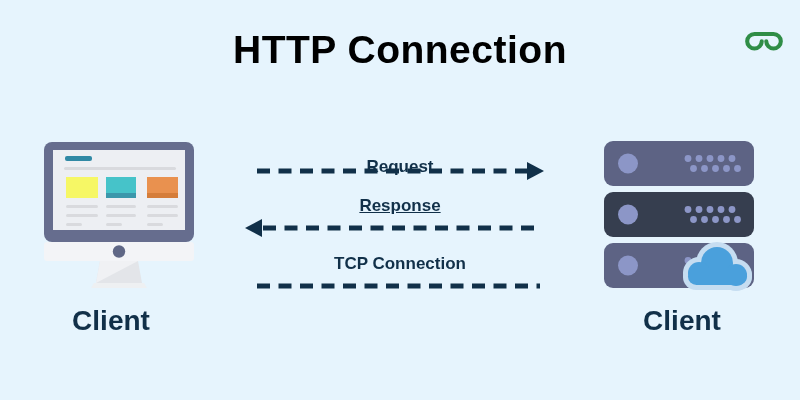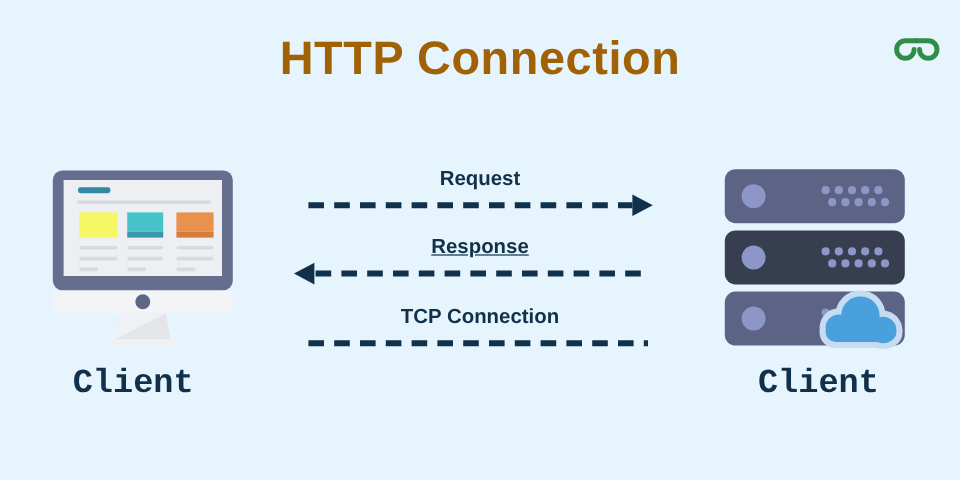--- a/index.html
+++ b/index.html
@@ -7,43 +7,43 @@
     position:relative;
     width:800px;height:400px;
     background:#e6f4fd;
     overflow:hidden;
     font-family:"Liberation Sans", sans-serif;
   }
   .title{
     position:absolute;top:28px;left:0;right:0;
     text-align:center;
     font-size:39px;font-weight:bold;
-    color:#a16207;
+    color:#000000;
     letter-spacing:0.5px;
   }
   .gfg-logo{
     position:absolute;top:26px;left:744px;width:40px;height:26px;
   }
   .icon-svg{position:absolute;}
   .client-icon{left:32px;top:136px;}
   .server-icon{left:595px;top:135px;}
   .node-label{
     position:absolute;top:305px;
     transform:translateX(-50%);
-    font-size:28px;font-weight:bold;color:#113049;font-family:Liberation Mono, monospace;
+    font-size:28px;font-weight:bold;color:#113049;
   }
   .client-label{left:111px;}
   .server-label{left:682px;}
   .arrow-label{
     position:absolute;left:400px;
     transform:translateX(-50%);
     font-size:17px;font-weight:bold;color:#113049;
     white-space:nowrap;
   }
-  .lbl-request{top:139px;}
+  .lbl-request{top:157px;}
   .lbl-response{top:196px;text-decoration:underline;}
   .lbl-tcp{top:254px;}
   .arrow-svg{position:absolute;}
   .arrow-request{left:250px;top:159px;}
   .arrow-response{left:240px;top:216px;}
   .arrow-tcp{left:250px;top:274px;}
 </style>
 </head>
 <body>
 

